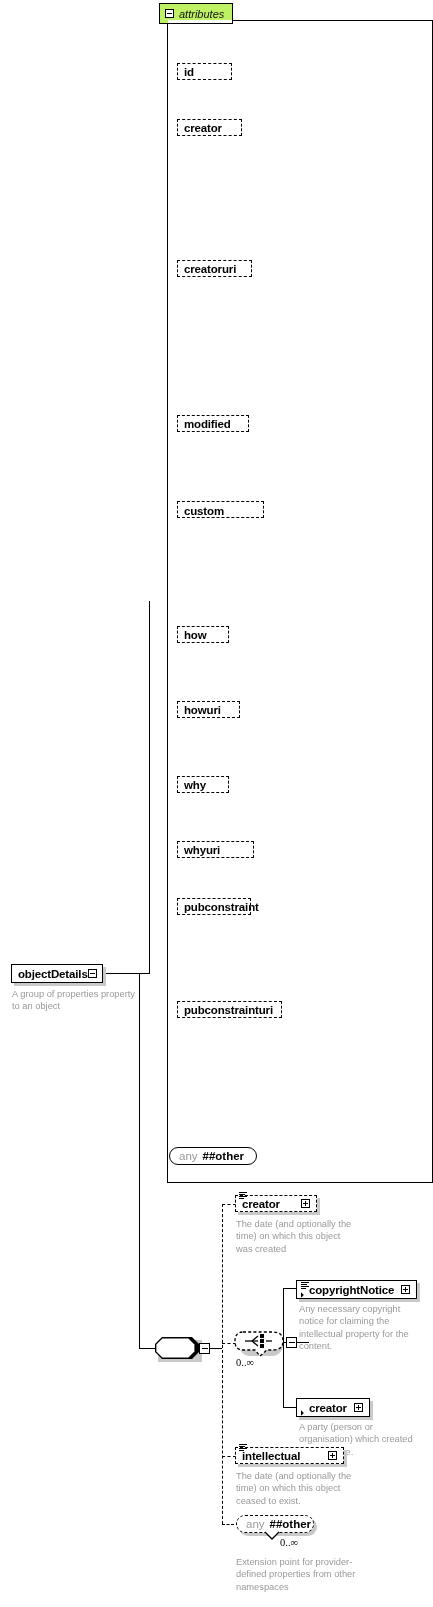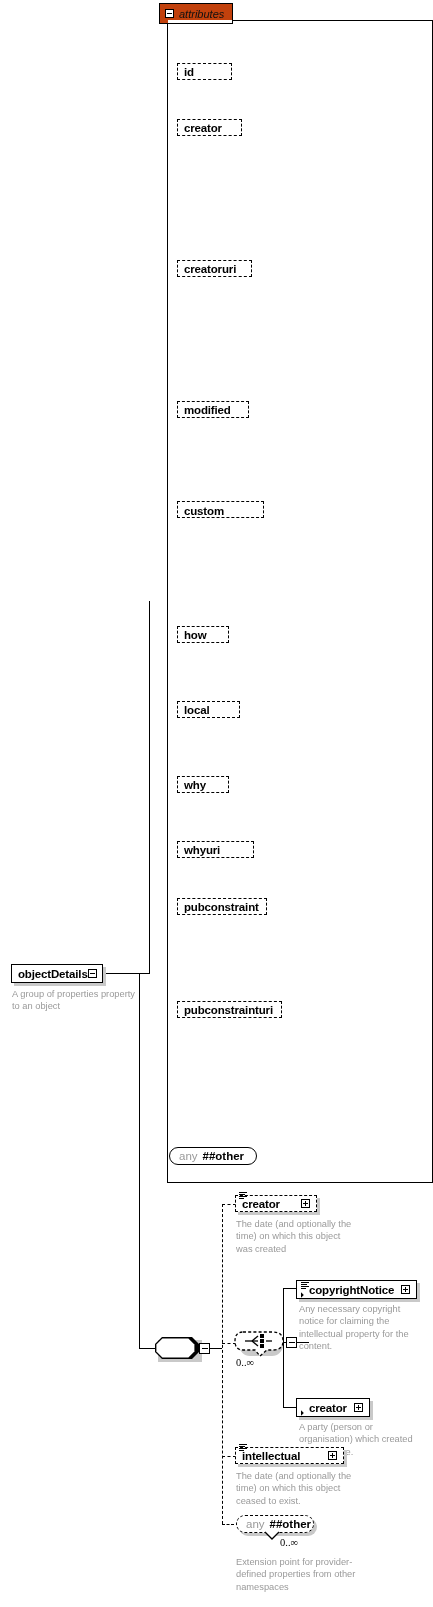--- a/index.html
+++ b/index.html
@@ -16,21 +16,21 @@
     color:#9a9a9a;
     font-size:9.3px;
     line-height:12.4px;
     font-family:"Liberation Sans","DejaVu Sans",sans-serif;
   }
 
   
   .tabhead{
     position:absolute;
     border:1px solid #000;
-    background:#c2410c;
+    background:#bef264;
     height:21px;
     box-sizing:border-box;
     display:flex;align-items:center;
     padding-left:5px;
     z-index:6;
   }
   .tabhead .lbl{
     font-style:italic;font-size:11px;color:#111;margin-left:5px;
   }
   .tabbody{
@@ -182,57 +182,57 @@
 </div>
 <div class="doc" style="left:180px;top:142px;width:125px;">If the property value is not defined, specifies which entity (person, organisation or system) will edit the property value - expressed by a QCode. If the property value is defined, specifies which entity (person, organisation or system) has edited the property value.</div>
 
 <div class="drop" style="left:180px;top:263px;width:75px;height:17px;"></div>
 <div class="node dashed" style="left:177px;top:260px;width:75px;z-index:3;">
   <span>creatoruri</span>
 </div>
 <div class="doc" style="left:180px;top:284px;width:125px;">If the property value is not defined, specifies which entity (person, organisation or system) will edit the property - expressed by a URI. If the property value is defined, specifies which entity (person, organisation or system) has edited the property.</div>
 
 <div class="drop" style="left:180px;top:404px;width:72px;height:17px;"></div>
-<div class="node dashed" style="left:177px;top:401px;width:72px;z-index:3;">
+<div class="node dashed" style="left:177px;top:415px;width:72px;z-index:3;">
   <span>modified</span>
 </div>
 <div class="doc" style="left:180px;top:424px;width:128px;">The date (and, optionally, the time) when the property was last modified. The initial value is the date (and, optionally, the time) of creation of the property.</div>
 
 <div class="drop" style="left:180px;top:504px;width:63px;height:17px;"></div>
 <div class="node dashed" style="left:177px;top:501px;width:87px;z-index:3;align-items:flex-end;">
   <span>custom</span>
 </div>
 <div class="doc" style="left:180px;top:524px;width:125px;">If set to true the corresponding property was added to the G2 Item for a specific customer or group of customers only. The default value of this property is false which applies when this attribute is not used with the property.</div>
 
 <div class="drop" style="left:180px;top:629px;width:52px;height:17px;"></div>
 <div class="node dashed" style="left:177px;top:626px;width:52px;z-index:3;">
   <span>how</span>
 </div>
 <div class="doc" style="left:180px;top:650px;width:128px;">Indicates by which means the value was extracted from the content - expressed by a QCode</div>
 
 <div class="drop" style="left:180px;top:704px;width:63px;height:17px;"></div>
 <div class="node dashed" style="left:177px;top:701px;width:63px;z-index:3;">
-  <span>local</span>
+  <span>howuri</span>
 </div>
 <div class="doc" style="left:180px;top:725px;width:128px;">Indicates by which means the value was extracted from the content - expressed by a URI</div>
 
 <div class="drop" style="left:180px;top:779px;width:52px;height:17px;"></div>
 <div class="node dashed" style="left:177px;top:776px;width:52px;z-index:3;">
   <span>why</span>
 </div>
 <div class="doc" style="left:180px;top:800px;width:122px;">Why the metadata has been included - expressed by a QCode</div>
 
 <div class="drop" style="left:180px;top:844px;width:63px;height:17px;"></div>
 <div class="node dashed" style="left:177px;top:841px;width:77px;z-index:3;">
   <span>whyuri</span>
 </div>
 <div class="doc" style="left:180px;top:865px;width:128px;">Why the metadata has been included - expressed by a URI</div>
 
 <div class="drop" style="left:180px;top:901px;width:90px;height:17px;"></div>
-<div class="node dashed" style="left:177px;top:898px;width:90px;z-index:3;">
+<div class="node dashed" style="left:177px;top:898px;width:74px;z-index:3;">
   <span>pubconstraint</span>
 </div>
 <div class="doc" style="left:180px;top:922px;width:128px;">One or many constraints that apply to publishing the value of the property - expressed by a QCode. Each constraint applies to all descendant elements.</div>
 
 <div class="drop" style="left:180px;top:1004px;width:105px;height:17px;"></div>
 <div class="node dashed" style="left:177px;top:1001px;width:105px;z-index:3;">
   <span>pubconstrainturi</span>
 </div>
 <div class="doc" style="left:180px;top:1025px;width:125px;">One or many constraints that apply to publishing the value of the property - expressed by a URI. Each constraint applies to all descendant elements.</div>
 

